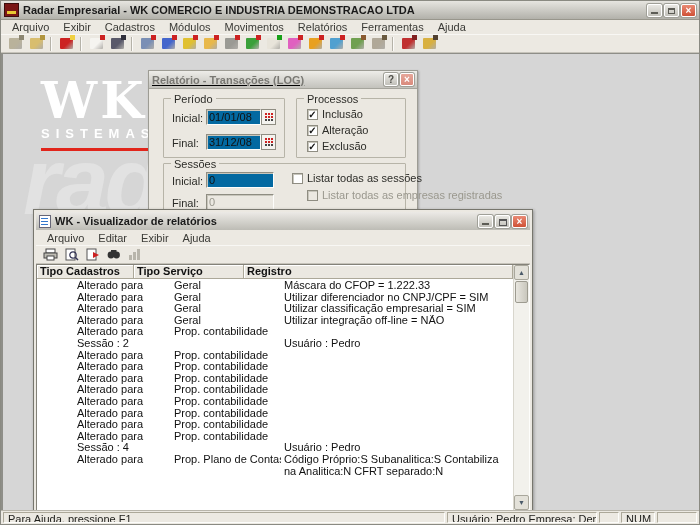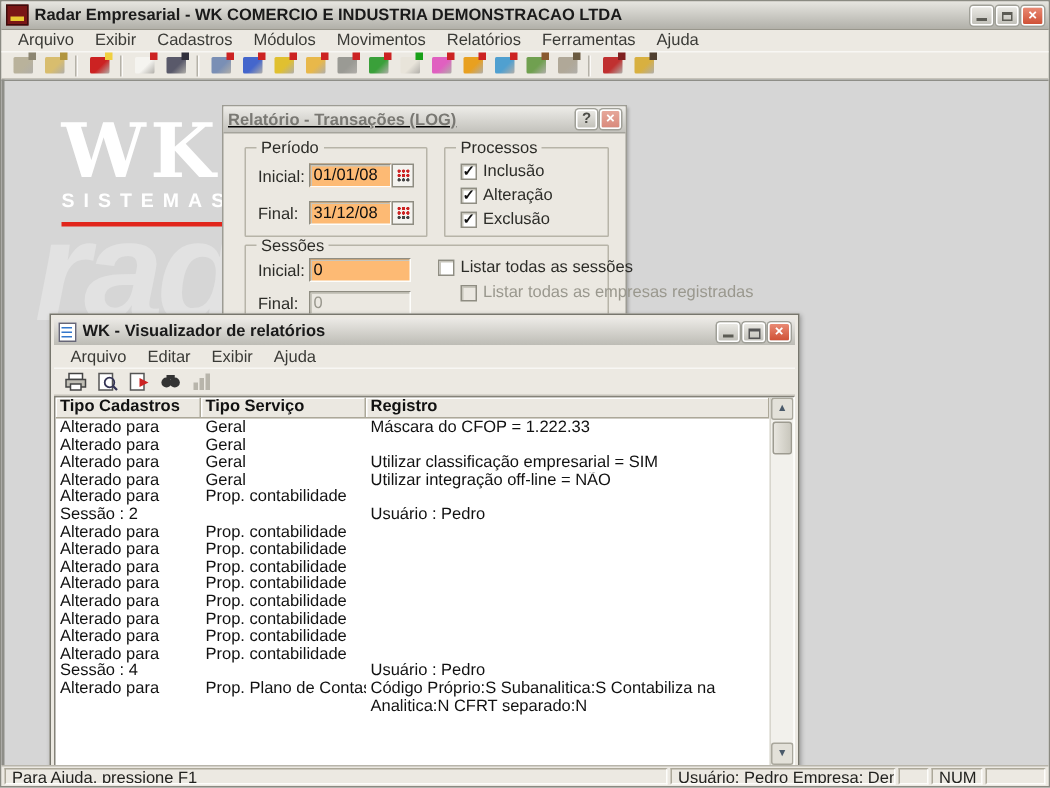--- a/index.html
+++ b/index.html
@@ -43,21 +43,21 @@
 
   
   .dialog { position:absolute; left:145px; top:16px; width:270px; height:150px; z-index:2; background:#ebe8e1; border:1px solid #9d9c94; box-shadow:1px 1px 2px rgba(0,0,0,.25);text-decoration:underline; }
   .dialog .titlebar { height:18px; background:linear-gradient(#edecE8,#c3c2bc); border-bottom:1px solid #a5a49c; }
   .dialog .titlebar .title { font-weight:bold; color:#797873; font-size:11px; }
   .dlg-btn { width:14px; height:13px; }
   .dlg-btn.close { background:linear-gradient(#e6a79a,#d98a7c); }
   .fieldset { position:absolute; border:1px solid #b7b4a8; border-radius:1px;padding-left:40px; }
   .fieldset .legend { position:absolute; top:-6px; left:7px; background:#ebe8e1; padding:0 3px; color:#2c2c28; }
   .flabel { position:absolute; color:#2c2c28; }
-  .tinput { position:absolute; background:#fdba74; border:1px solid; border-color:#8f8d82 #fdfdfb #fdfdfb #8f8d82; box-shadow:inset 1px 1px 0 #c8c6bc; color:#111; padding:1px 2px; height:16px; }
+  .tinput { position:absolute; background:#0369a1; border:1px solid; border-color:#8f8d82 #fdfdfb #fdfdfb #8f8d82; box-shadow:inset 1px 1px 0 #c8c6bc; color:#111; padding:1px 2px; height:16px; }
   .tinput.disabled { background:#ebe8e1; color:#9a988e; }
   .calbtn { position:absolute; width:15px; height:16px; background:#f4f3ef; border:1px solid #8f8d82; display:flex; align-items:center; justify-content:center; }
   .caldots { width:8px; height:8px; background:
       radial-gradient(circle at 1px 1px,#c22 1px,transparent 1.3px),
       radial-gradient(circle at 4px 1px,#c22 1px,transparent 1.3px),
       radial-gradient(circle at 7px 1px,#c22 1px,transparent 1.3px),
       radial-gradient(circle at 1px 4px,#c22 1px,transparent 1.3px),
       radial-gradient(circle at 4px 4px,#c22 1px,transparent 1.3px),
       radial-gradient(circle at 7px 4px,#c22 1px,transparent 1.3px),
       radial-gradient(circle at 1px 7px,#444 1px,transparent 1.3px),
@@ -77,21 +77,21 @@
   .viewer .menubar { height:15px; }
   .viewer .toolbar { height:19px; }
   .vicon { display:block; }
 
   .listview { flex:1; margin-top:0; border:1px solid; border-color:#848279 #fdfdfb #fdfdfb #848279; background:#fff; position:relative; overflow:hidden; display:flex; flex-direction:column; }
   .lv-main { flex:1; display:flex; overflow:hidden; }
   .lv-cols { flex:1; display:flex; flex-direction:column; overflow:hidden; }
   .lv-header { display:flex; height:14px; background:#ebe8e1; border-bottom:1px solid #aca899; flex:0 0 auto; }
   .hcell { font-weight:bold; color:#111; padding:0 3px; border-right:1px solid #aca899; box-shadow:inset 1px 1px 0 #fff; white-space:nowrap; overflow:hidden; }
   .c0 { width:97px; flex:0 0 auto; } .c1 { width:110px; flex:0 0 auto; } .c2 { flex:1; }
-  .lv-rows { flex:1; overflow:hidden; padding-top:1px; }
+  .lv-rows { flex:1; overflow:hidden; padding-top:1px;padding-left:37px; }
   .trow { display:flex; align-items:flex-start; }
   .tcell { padding:0 3px; line-height:11.6px; font-size:11px; color:#111; white-space:nowrap; overflow:hidden; }
   .tcell.c2 { white-space:normal; }
 
   .vscroll { width:16px; flex:0 0 auto; background:#f2f1ec; border-left:1px solid #d8d6cd; display:flex; flex-direction:column; }
   .hscroll { height:15px; background:#f2f1ec; border-top:1px solid #d8d6cd; display:flex; flex:0 0 auto; }
   .sbtn { width:15px; height:15px; background:#e3e1d9; border:1px solid #a9a79c; border-radius:2px; color:#4a5a6a; font-size:7px; line-height:13px; text-align:center; flex:0 0 auto; }
   .vthumb { width:13px; height:22px; margin:1px auto 0; background:linear-gradient(90deg,#e8e6df,#c9c7bd); border:1px solid #9d9b90; border-radius:2px; }
   .hthumb { height:13px; width:300px; margin-top:0; background:linear-gradient(#e8e6df,#c9c7bd); border:1px solid #9d9b90; border-radius:2px; align-self:center; }
   .htrack { flex:1; display:flex; }
@@ -381,20 +381,21 @@
             </div>
             <div class="lv-rows">
                 <div class="trow">
                   <div class="tcell c0">Alterado para</div>
                   <div class="tcell c1">Geral</div>
                   <div class="tcell c2">Máscara do CFOP = 1.222.33</div>
                 </div>
                 <div class="trow">
                   <div class="tcell c0">Alterado para</div>
                   <div class="tcell c1">Geral</div>
+                  <div class="tcell c2">Utilizar diferenciador no CNPJ/CPF = SIM</div>
                 </div>
                 <div class="trow">
                   <div class="tcell c0">Alterado para</div>
                   <div class="tcell c1">Geral</div>
                   <div class="tcell c2">Utilizar classificação empresarial = SIM</div>
                 </div>
                 <div class="trow">
                   <div class="tcell c0">Alterado para</div>
                   <div class="tcell c1">Geral</div>
                   <div class="tcell c2">Utilizar integração off-line = NÃO</div>

